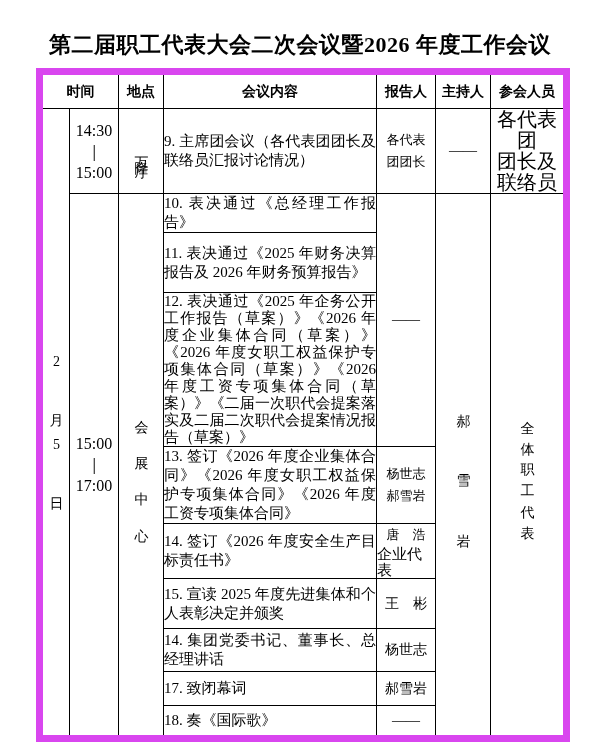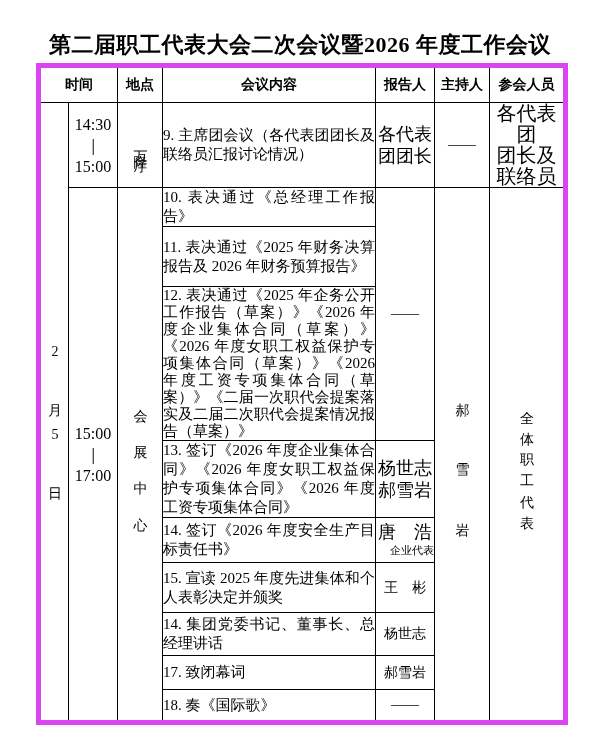--- a/index.html
+++ b/index.html
@@ -22,22 +22,22 @@
     font-weight: bold;
     font-size: 22px;
     line-height: 30px;
     letter-spacing: 0.5px;
   }
   table.schedule {
     border-collapse: collapse;
     table-layout: fixed;
     width: 527px;
     margin-left: 36px;
-    margin-top: 3px;
-    border: 5px solid #d946ef;
+    margin-top: 8px;
+    border: 7px solid #d946ef;
   }
   table.schedule th,
   table.schedule td {
     border: 1px solid #000;
     padding: 0;
     vertical-align: middle;
     overflow: hidden;
   }
   th {
     font-size: 14px;
@@ -60,22 +60,22 @@
     display: inline-block;
     writing-mode: vertical-rl;
     text-orientation: upright;
     font-size: 14px;
   }
   .v-date   { letter-spacing: 34px; margin-bottom: -34px; }
   .v-loc1   { letter-spacing: 5px;  margin-bottom: -5px; }
   .v-loc2   { letter-spacing: 36px; margin-bottom: -36px; }
   .v-host   { letter-spacing: 60px; margin-bottom: -60px; }
   .v-part   { letter-spacing: 21px; margin-bottom: -21px; }
-  .rep-line { display: block; line-height: 22px; font-size: 18px; text-align: center; }
-  .rep-line-sm { display: block; line-height: 16px; font-size: 11px; text-align: right; font-family: Liberation Mono, monospace; }
+  .rep-line { display: block; line-height: 22px; font-size: 13px; text-align: center; }
+  .rep-line-sm { display: block; line-height: 16px; font-size: 15px; text-align: left; }
   .part-line { display: block; line-height: 21px; font-size: 20px; text-align: center; }
 </style>
 </head>
 <body>
 
 <div class="page">
 
   <div class="title">
     <div>第二届职工代表大会二次会议暨2026 年度工作会议</div>
   </div>

